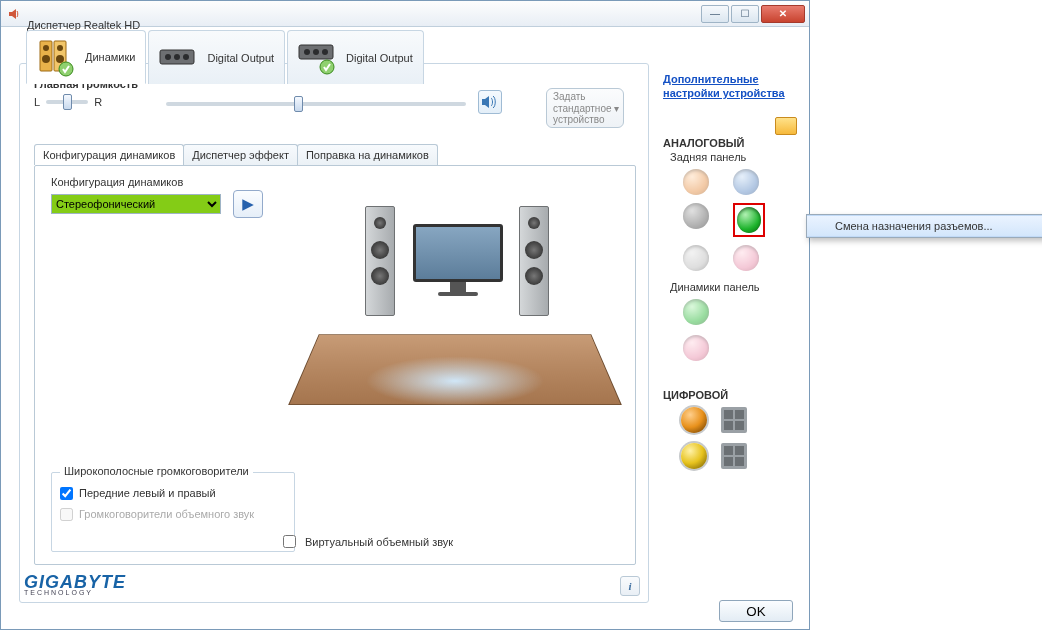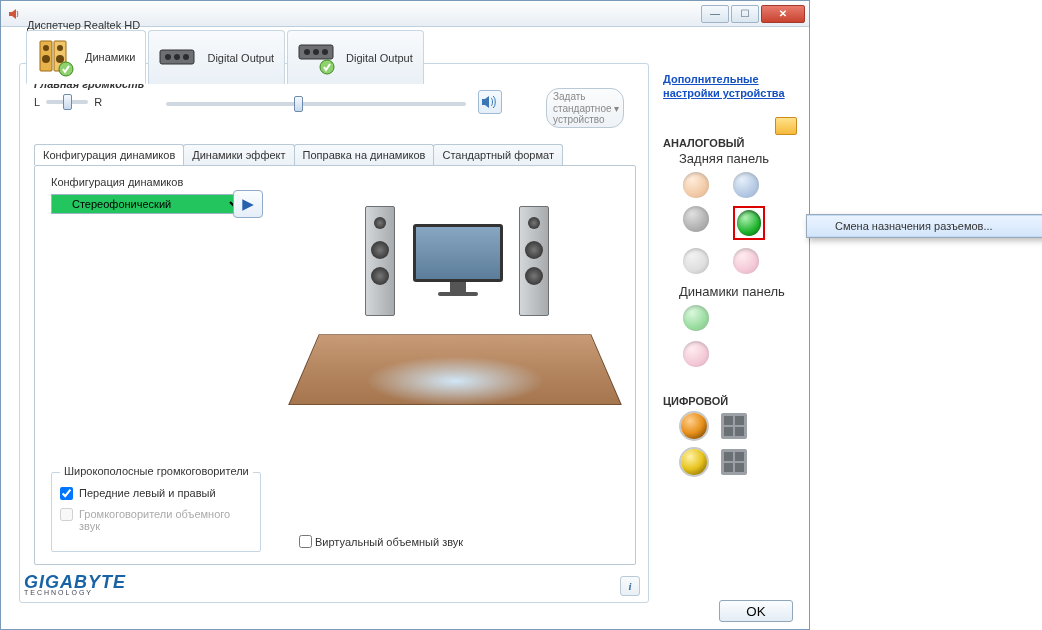--- a/index.html
+++ b/index.html
@@ -13,69 +13,69 @@
   .wbtn.close { width:44px; background:linear-gradient(#e87b6e,#c8432f); color:#fff; border-color:#a53a2c; font-weight:bold; }
   .body { position:absolute; top:26px; left:0; right:0; bottom:0; padding:10px 12px 6px 12px; }
   .main-frame { position:absolute; left:18px; top:36px; width:630px; height:540px; border:1px solid #c7d6e3; border-radius:3px; background:#fff; }
   
   .filetabs { position:absolute; top:-34px; left:-1px; display:flex;padding-left:7px; }
   .filetab { height:54px; display:flex; align-items:center; padding:2px 10px 2px 6px; border:1px solid #c7d6e3; border-bottom:none; border-top-left-radius:4px; border-top-right-radius:4px; background:linear-gradient(#f8fafc,#e9f0f6); margin-right:2px; cursor:pointer; gap:6px; }
   .filetab.active { background:#fff; border-bottom:1px solid #fff; z-index:2; }
   .filetab .devicon { width:46px; height:42px; display:flex; align-items:center; justify-content:center; }
   
   .volbox { position:absolute; left:14px; top:14px; width:600px; height:50px; }
-  .volbox .hdr { font-weight:bold; position:absolute; top:0; left:0;font-style:italic; }
+  .volbox .hdr { font-weight:bold; position:absolute; top:0; left:0; }
   .balance { position:absolute; left:0; top:18px; display:flex; align-items:center; gap:4px; }
   .balance input[type=range]{ width:42px; }
   .mainvol { position:absolute; left:130px; top:18px; width:300px; }
   .mainvol input[type=range]{ width:300px; }
   .mute { position:absolute; left:444px; top:12px; width:24px; height:24px; border:1px solid #9fbbd4; border-radius:3px; display:flex; align-items:center; justify-content:center; font-size:14px; color:#2a6db0; background:linear-gradient(#f4f9fe,#e3eef8); }
-  .defaultbtn { position:absolute; right:10px; top:10px; width:78px; height:40px; border:1px solid #b9c9d6; border-radius:13px; background:linear-gradient(#fbfcfd,#eef2f6); font-size:10px; padding:2px 16px 2px 6px; line-height:1.15; color:#888; cursor:pointer; }
+  .defaultbtn { position:absolute; right:10px; top:10px; width:78px; height:40px; border:1px solid #b9c9d6; border-radius:6px; background:linear-gradient(#fbfcfd,#eef2f6); font-size:10px; padding:2px 16px 2px 6px; line-height:1.15; color:#888; cursor:pointer; }
   .defaultbtn:after { content:"▾"; position:absolute; right:4px; top:14px; color:#888; }
   
   .subtab-row { position:absolute; left:14px; top:80px; display:flex; }
   .subtab { border:1px solid #b9c9d6; border-bottom:none; border-top-left-radius:3px; border-top-right-radius:3px; padding:4px 8px; background:linear-gradient(#f7fafd,#ebf1f6); margin-right:-1px; font-size:11px; cursor:pointer; }
   .subtab.active { background:#fff; position:relative; z-index:2; }
   .subpanel { position:absolute; left:14px; top:101px; width:602px; height:400px; border:1px solid #b9c9d6; border-radius:2px; background:#fff; }
   .cfglabel { position:absolute; left:16px; top:10px; }
-  .cfgselect { position:absolute; left:16px; top:28px; width:192px; height:20px; border:1px solid #9fb4c6; background:#22c55e; font-size:11px;padding-left:16px; }
+  .cfgselect { position:absolute; left:16px; top:28px; width:170px; height:20px; border:1px solid #9fb4c6; background:#84cc16; font-size:11px; }
   .playbtn { position:absolute; left:198px; top:24px; width:30px; height:28px; border:1px solid #93aacb; border-radius:4px; background:linear-gradient(#fbfdff,#e5eef8); display:flex; align-items:center; justify-content:center; color:#2661ad; font-size:15px; cursor:pointer; }
   
   .room { position:absolute; left:260px; top:10px; width:320px; height:290px; }
   .floor { position:absolute; left:10px; top:120px; width:300px; height:140px; background:linear-gradient(#c89c77 0%, #a5754e 100%); transform:perspective(600px) rotateX(60deg); border:1px solid #6b4a2e; }
   .glow { position:absolute; left:70px; top:180px; width:180px; height:50px; background:radial-gradient(ellipse at center,#d0e6f7 0%,rgba(208,230,247,0) 70%); border-radius:50%; }
   .monitor { position:absolute; left:118px; top:48px; width:90px; height:72px; }
   .monitor .screen{ width:90px; height:58px; background:linear-gradient(#87a6c1,#5c7d9a); border:3px solid #333; border-radius:3px; }
   .monitor .stand{ width:16px; height:10px; background:#555; margin:0 auto; }
   .monitor .base{ width:40px; height:4px; background:#555; margin:0 auto; border-radius:2px; }
   .spk { position:absolute; width:30px; height:110px; background:linear-gradient(90deg,#d4d7d9,#a7abae); border:1px solid #6e7173; border-radius:2px; top:30px; }
   .spk.l { left:70px; }
   .spk.r { left:224px; }
   .spk::before,.spk::after{ content:""; position:absolute; left:50%; transform:translateX(-50%); width:18px; height:18px; border-radius:50%; background:radial-gradient(#777,#222);}
   .spk::before{ top:10px; width:12px; height:12px;}
   .spk::after{ top:34px;}
   .spk .c2{ position:absolute; left:50%; transform:translateX(-50%); top:60px; width:18px; height:18px; border-radius:50%; background:radial-gradient(#777,#222);}
   
-  .grp { position:absolute; left:16px; top:306px; width:210px; height:80px; border:1px solid #c7d6e3; border-radius:2px; padding:6px 8px; }
+  .grp { position:absolute; left:16px; top:306px; width:244px; height:80px; border:1px solid #c7d6e3; border-radius:2px; padding:6px 8px; }
   .grp .ghdr{ position:absolute; top:-8px; left:8px; background:#fff; padding:0 4px; }
   .chk { display:flex; align-items:flex-start; gap:6px; margin-top:8px; font-size:11px; }
   .chk input{ margin:0; }
   .chk.dis { color:#aaa; }
-  .virtchk { position:absolute; left:260px; top:366px; display:flex; align-items:center; }
+  .virtchk { position:absolute; left:244px; top:366px; display:flex; align-items:center; gap:6px; }
   
   .brand { position:absolute; left:4px; bottom:6px; font-family:Arial,sans-serif; }
   .brand .g { font-size:18px; font-weight:900; font-style:italic; color:#1863a6; letter-spacing:1px; }
   .brand .t { font-size:7px; letter-spacing:2px; color:#445; margin-top:-4px;}
   .infobtn { position:absolute; right:8px; bottom:6px; width:20px; height:20px; border:1px solid #b9c9d6; border-radius:3px; display:flex; align-items:center; justify-content:center; background:linear-gradient(#f9fbfd,#e9eff5); font-style:italic; font-weight:bold; color:#3d6ea0; font-family:serif; cursor:pointer; }
   
   .rpanel { position:absolute; right:14px; top:46px; width:132px; }
   .advlink { color:#1350c4; text-decoration:underline; font-weight:bold; line-height:1.25; cursor:pointer; }
   .folder { position:absolute; right:-2px; top:44px; width:22px; height:18px; background:linear-gradient(#ffe28a,#f6b93b); border:1px solid #c98b1e; border-radius:2px; }
   .secthdr { font-weight:bold; text-transform:uppercase; margin-top:36px; margin-bottom:2px; }
-  .subhdr { font-size:13px; margin:2px 0 6px 16px; }
+  .subhdr { font-size:11px; margin:2px 0 6px 7px; }
   .jackgrid { display:grid; grid-template-columns:32px 32px; gap:8px 18px; margin-left:20px; }
   .jack { width:26px; height:26px; border-radius:50%; box-shadow: inset 0 2px 3px rgba(0,0,0,.4), 0 1px 1px rgba(255,255,255,.6); position:relative; cursor:pointer; }
   .jack.dim { opacity:.45; }
   .j-orange{ background:radial-gradient(circle at 35% 30%, #ffd7b0, #e48a3b 60%, #a15414);}
   .j-blue  { background:radial-gradient(circle at 35% 30%, #c8ddf4, #5a88c4 60%, #274e85);}
   .j-black { background:radial-gradient(circle at 35% 30%, #bcbcbc, #555 60%, #111);}
   .j-green { background:radial-gradient(circle at 35% 30%, #b0f0b2, #1db32c 60%, #075c0b);}
   .j-grey  { background:radial-gradient(circle at 35% 30%, #e4e4e4, #b7b7b7 60%, #5c5c5c);}
   .j-pink  { background:radial-gradient(circle at 35% 30%, #ffd6e0, #e889a8 60%, #a8435f);}
   .redbox { border:2px solid #d00; padding:2px; display:inline-flex; }
@@ -169,23 +169,22 @@
           <svg width="18" height="16" viewBox="0 0 18 16">
               <path d="M1 5h3l4-3v12l-4-3H1z" fill="#3a77b4"></path>
               <path d="M10 4c2 1 2 7 0 8M12 2c3 2 3 10 0 12" stroke="#3a77b4" fill="none"></path>
             </svg>
         </div>
         <div class="defaultbtn">Задать стандартное устройство</div>
       </div>
 
       <div class="subtab-row">
         <div class="subtab active">Конфигурация динамиков</div>
-        <div class="subtab">Динамики эффект</div>
+        <div class="subtab">Диспетчер эффект</div>
         <div class="subtab">Поправка на динамиков</div>
-        <div class="subtab">Стандартный формат</div>
       </div>
 
       <div class="subpanel">
         <span class="cfglabel">Конфигурация динамиков</span>
         <select class="cfgselect">
           <option>Стереофонический</option>
         </select>
         <div class="playbtn">▶</div>
 
         <div class="room">

